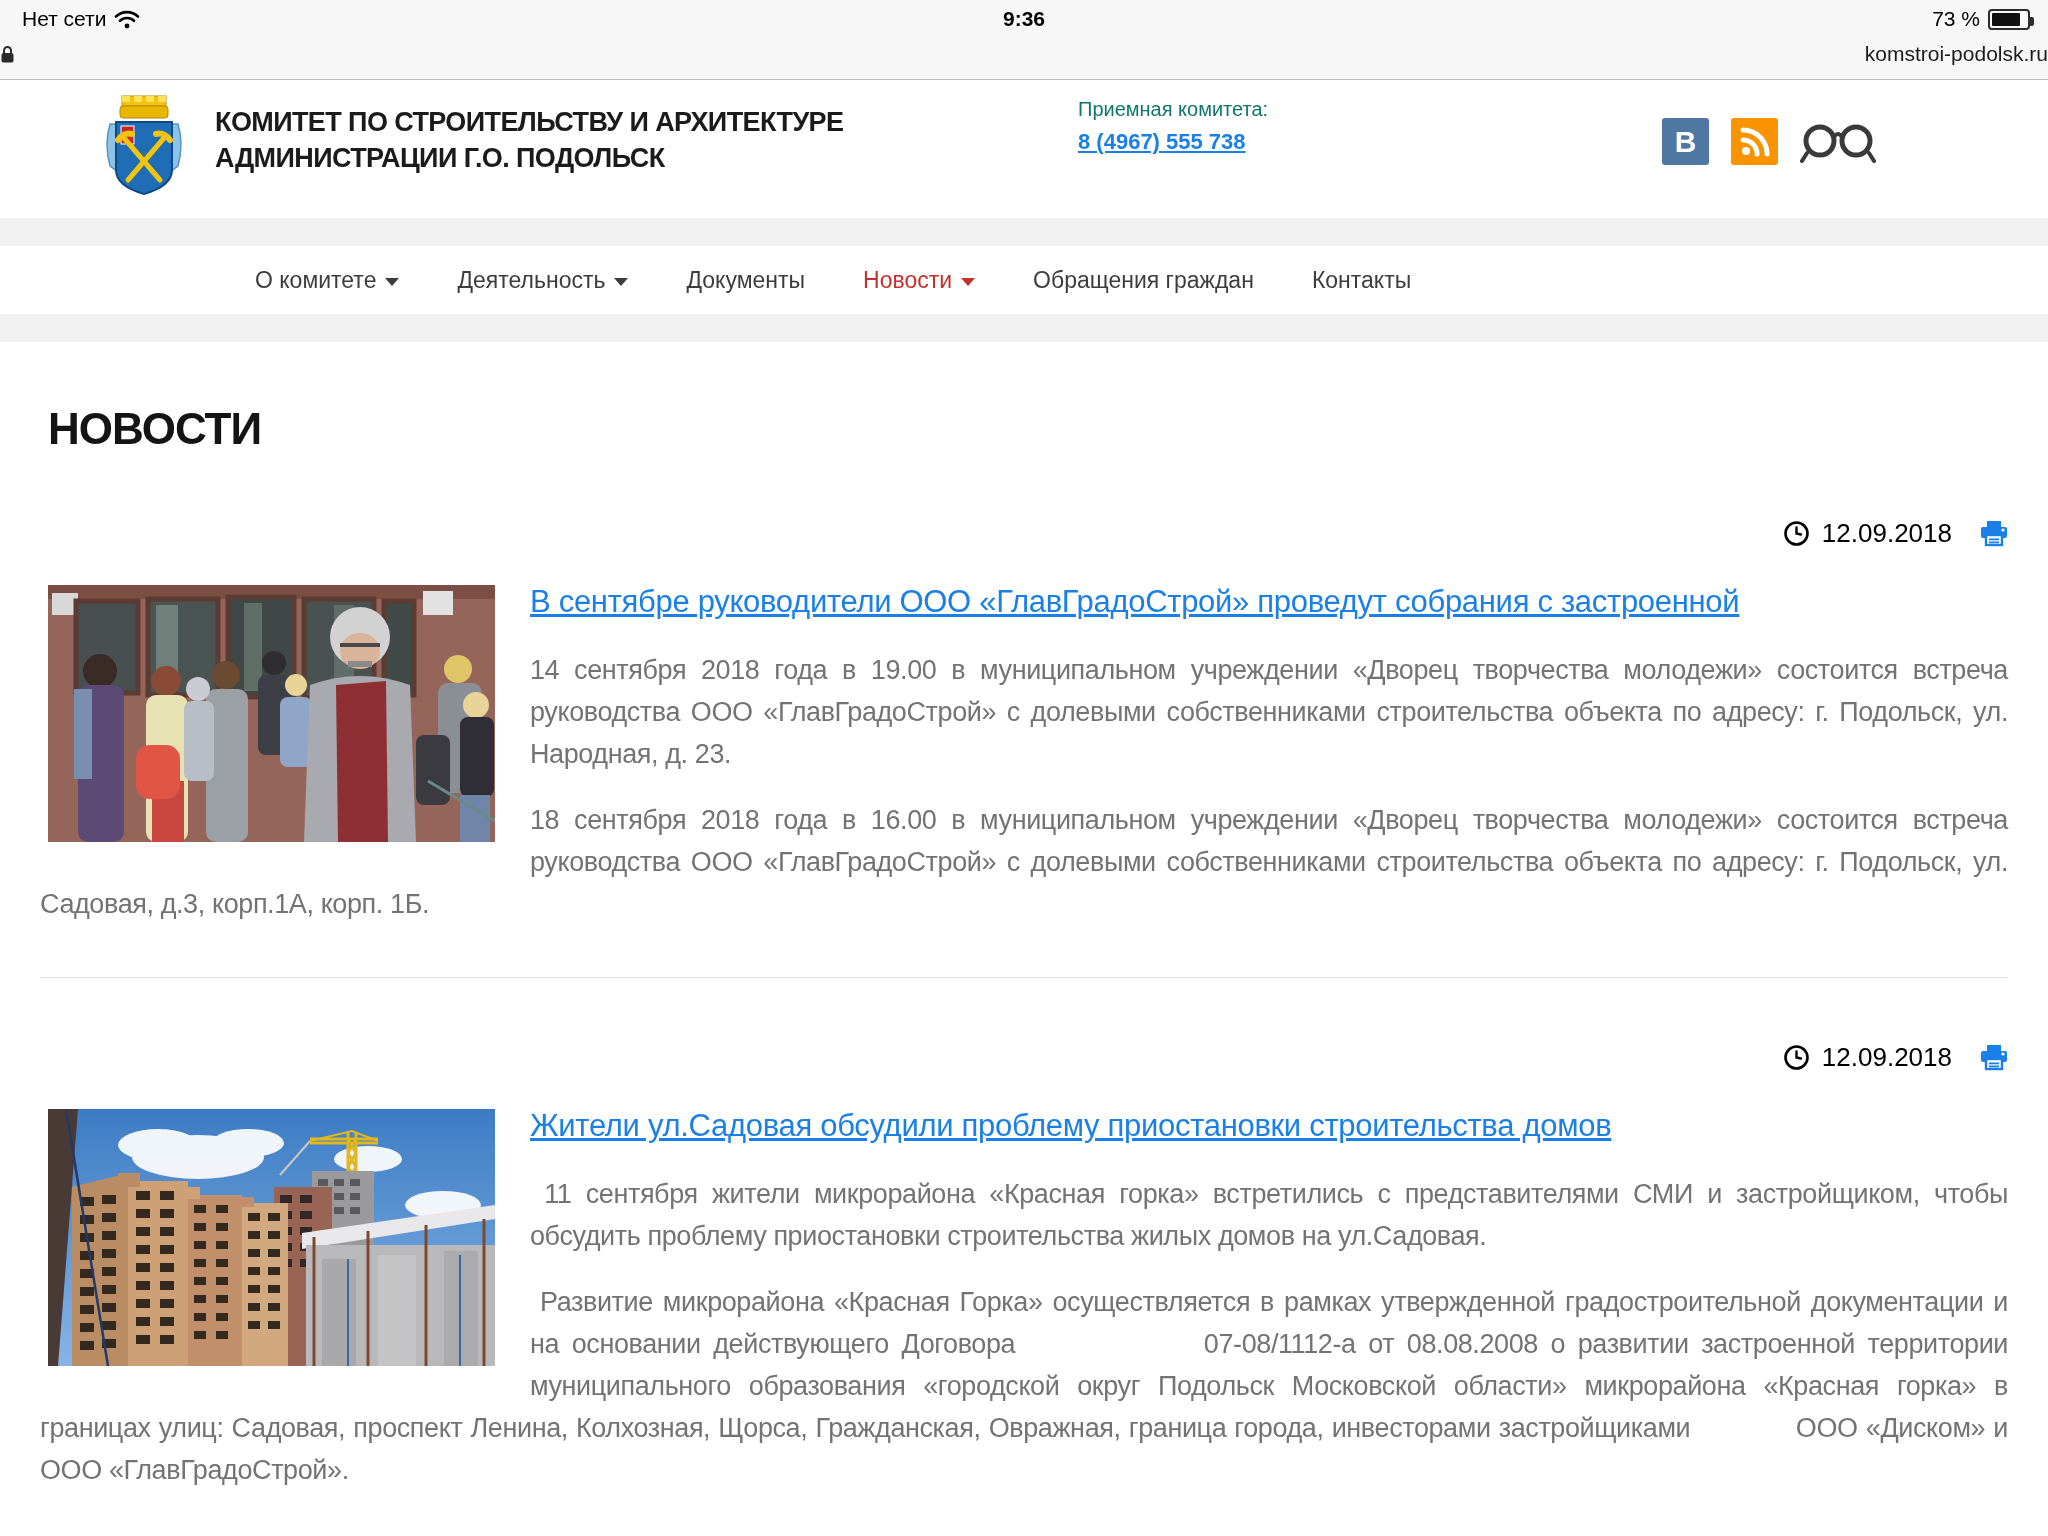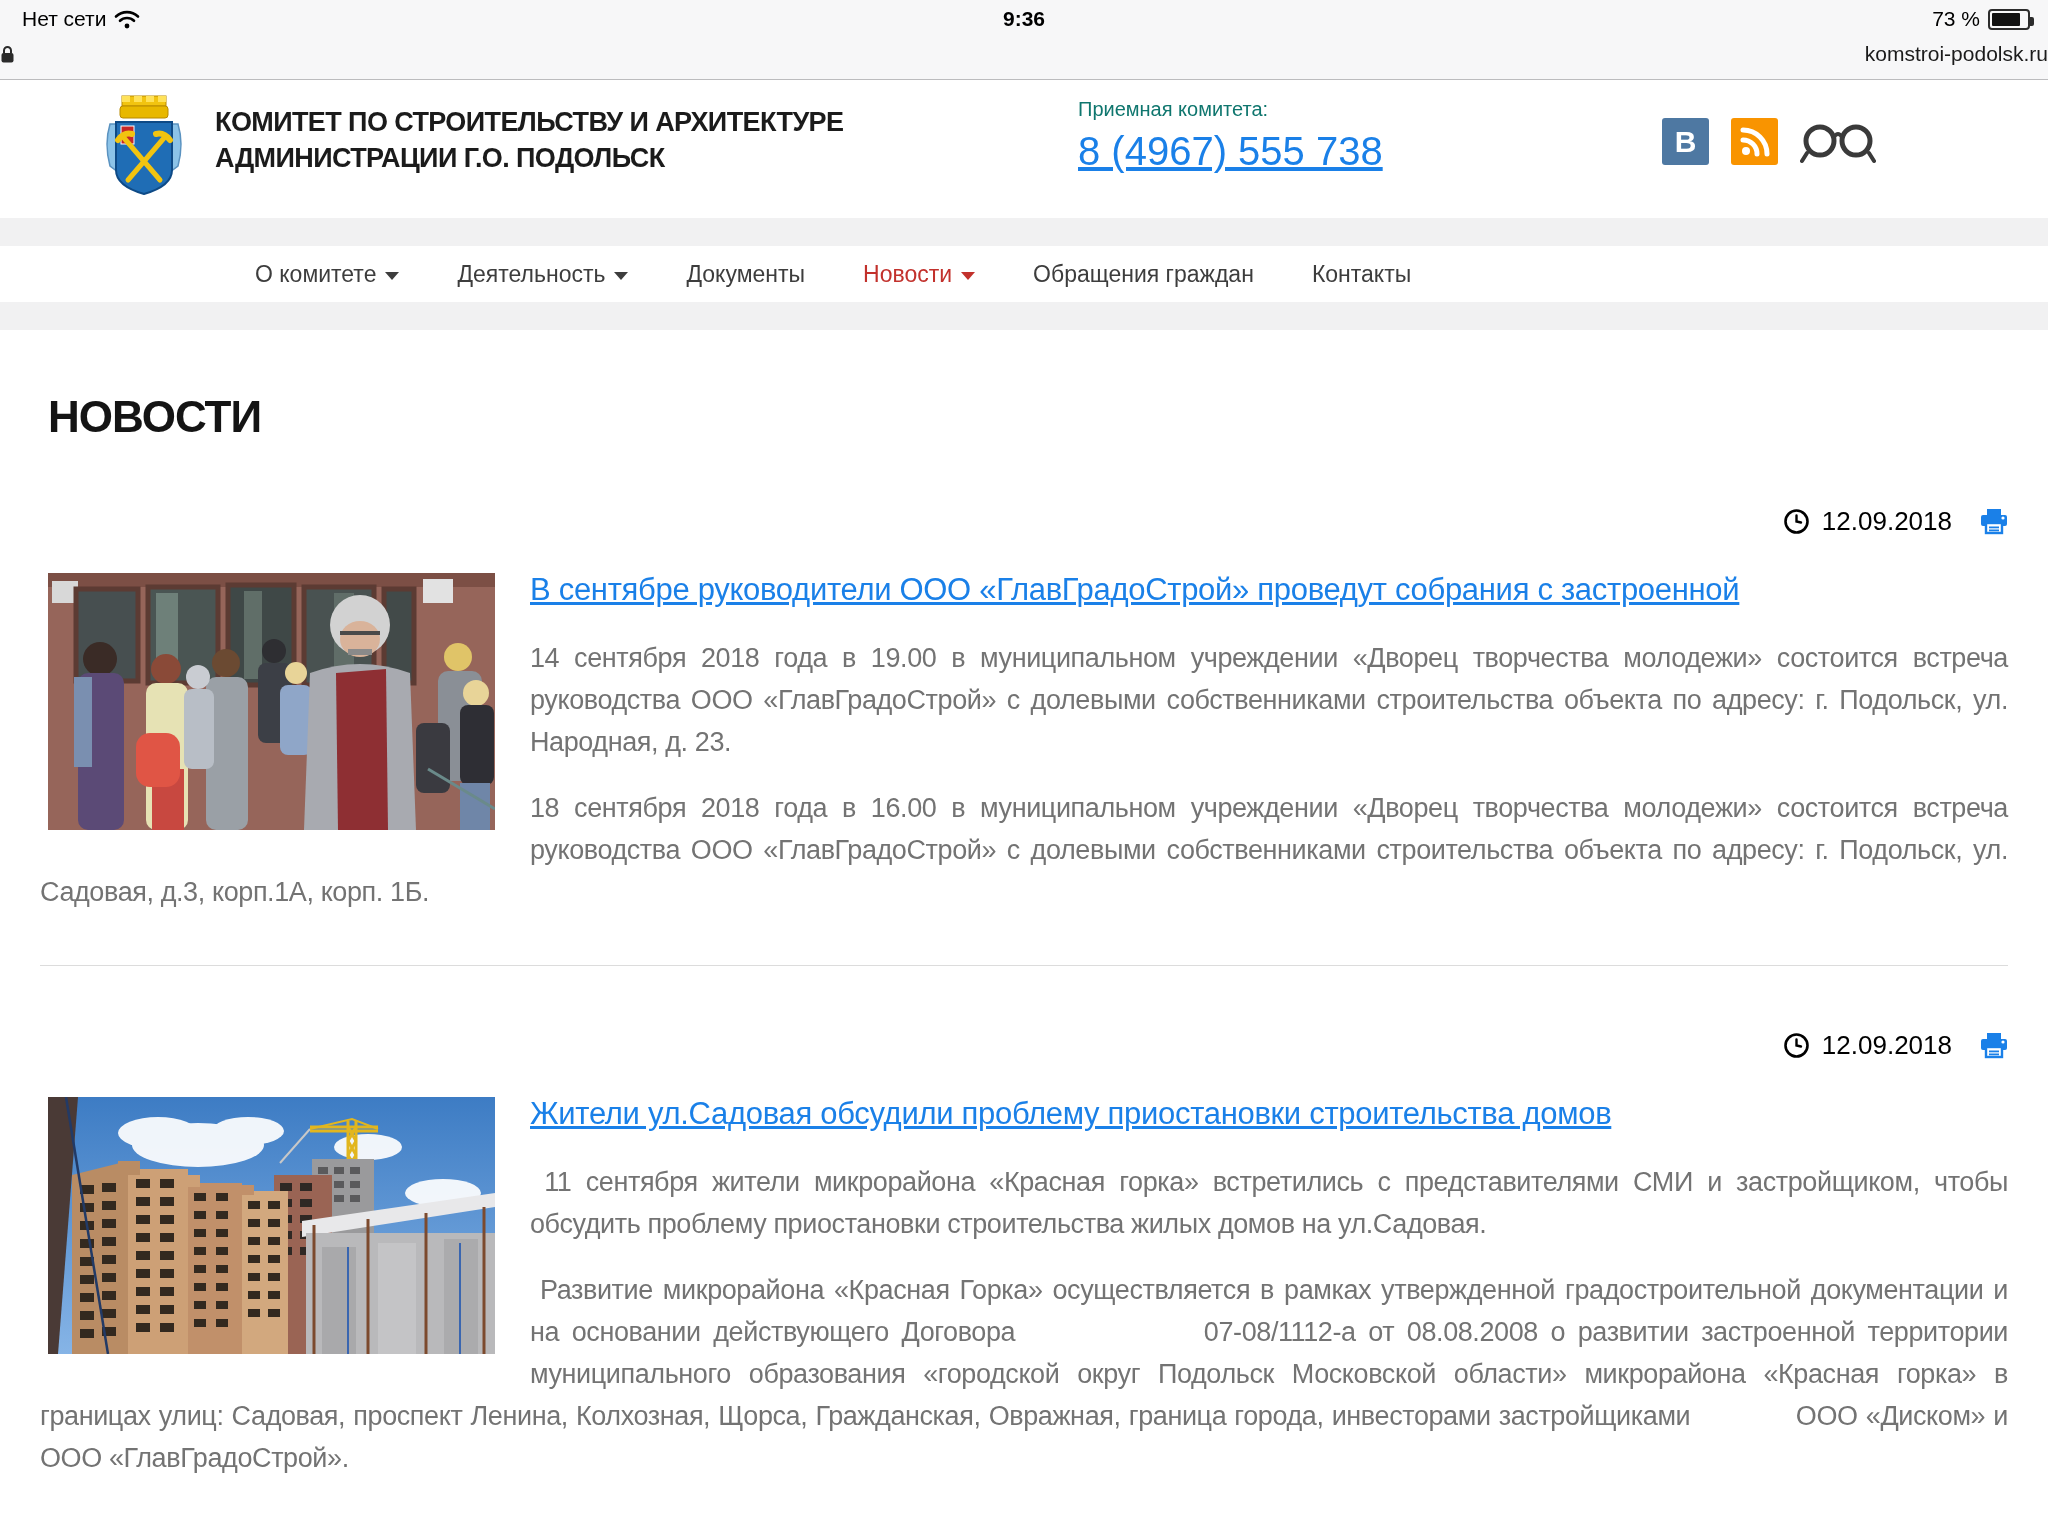--- a/index.html
+++ b/index.html
@@ -18,30 +18,30 @@
   .battery-nub { position:absolute; right:-6px; top:6px; width:4px; height:9px; background:#2c2c2c; border-radius:0 2px 2px 0; }
   .url-row { display:flex; justify-content:space-between; align-items:center; gap:9px; height:40px; font-size:21px; color:#1b1b1b; }
 
   
   .site-header { position:relative; height:138px; background:#fff; }
   .logo { position:absolute; left:102px; top:14px; }
   .site-title { position:absolute; left:215px; top:24px; width:760px; font-size:27px; line-height:36px;
     font-weight:700; letter-spacing:-0.6px; color:#1b1b1b; }
   .reception { position:absolute; left:1078px; top:18px; }
   .reception-label { font-size:20px; color:#0f766e; margin-bottom:8px; }
-  .reception-phone { font-size:40px; font-weight:400; color:#1a80e8; text-decoration:underline; }
+  .reception-phone { font-size:22px; font-weight:700; color:#1a80e8; text-decoration:underline; }
   .social { position:absolute; right:172px; top:38px; display:flex; align-items:center; gap:22px; }
   .sq { width:47px; height:47px; border-radius:3px; display:flex; align-items:center; justify-content:center; }
   .sq.vk { background:#4e78a2; color:#fff; font-weight:700; font-size:30px; }
   .sq.rss { background:#f99400; }
 
   .band-gap { height:28px; background:#f1f1f2; }
 
   
-  .nav { height:56px; background:#fff; display:flex; align-items:center; padding-left:255px; gap:58px; }
+  .nav { height:68px; background:#fff; display:flex; align-items:center; padding-left:255px; gap:58px; }
   .nav-item { display:flex; align-items:center; gap:9px; font-size:23px; color:#3d3d3d; cursor:pointer; }
   .nav-item.active { color:#c2312c; }
   .caret { width:0; height:0; border-left:7px solid transparent; border-right:7px solid transparent;
     border-top:8px solid currentColor; margin-top:3px; }
 
   
   main { padding:0 40px; background:#fff; }
   h1.page-title { padding:62px 8px 0; font-size:44px; letter-spacing:-1px; font-weight:700; color:#141414; }
 
   article { margin-top:64px; }

